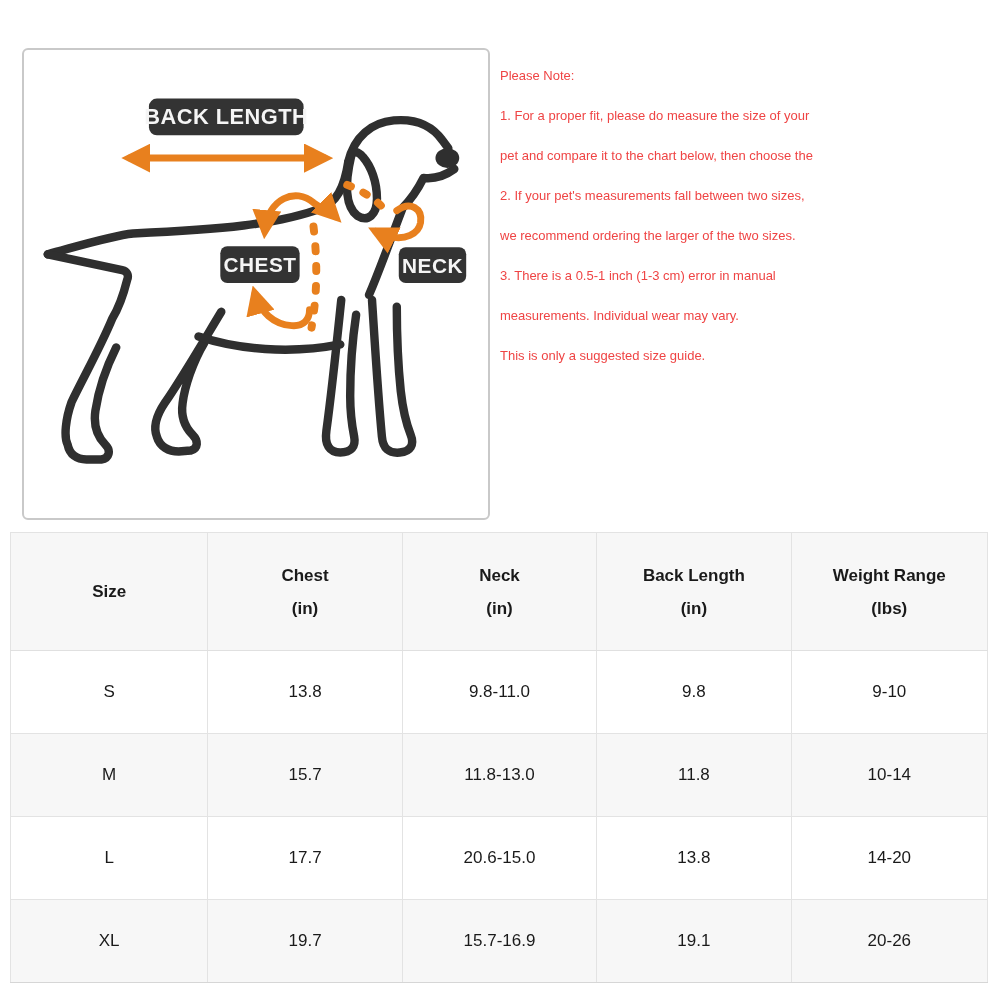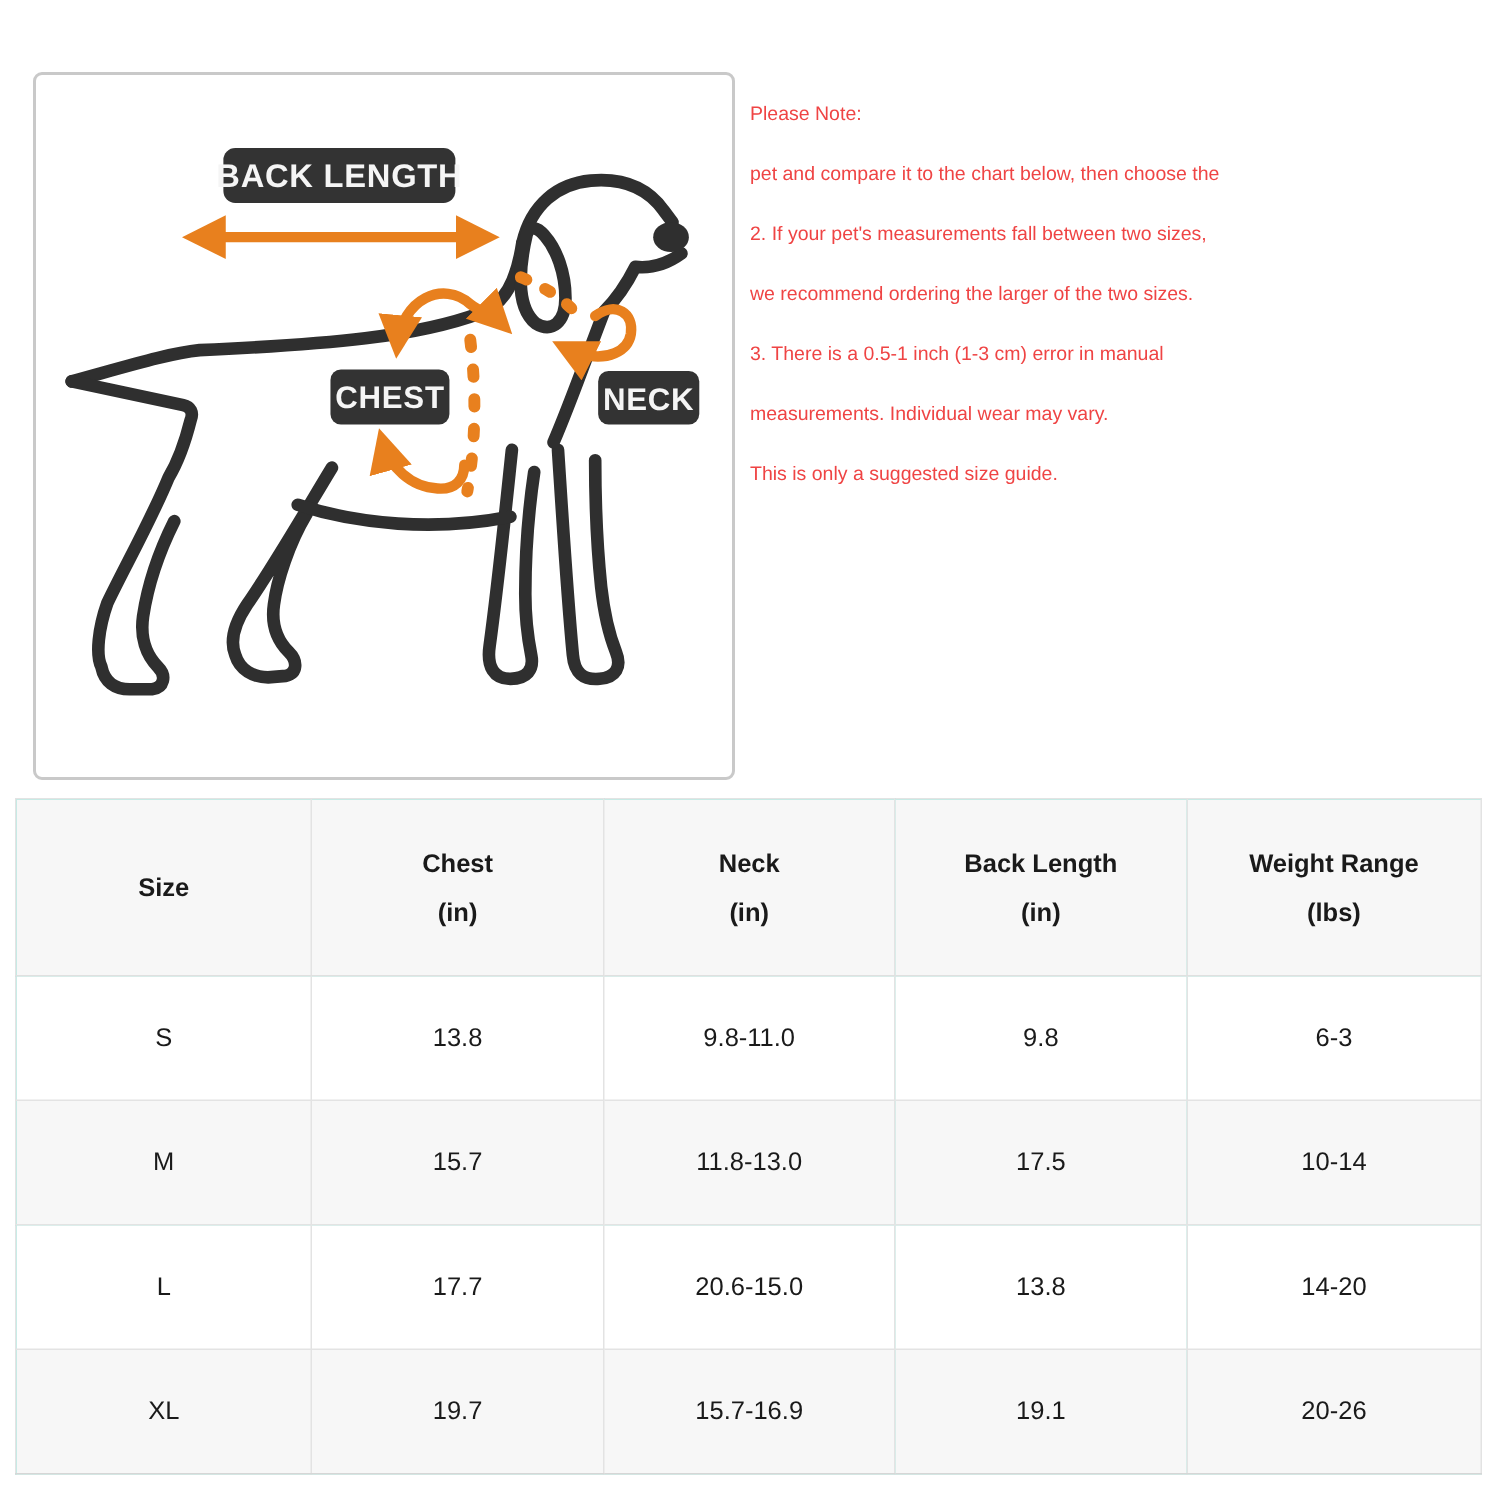--- a/index.html
+++ b/index.html
@@ -120,20 +120,21 @@
       </g>
       <g>
         <rect x="378" y="199" width="68" height="36" rx="7" fill="#333333"></rect>
         <text class="measure-label-text" x="412" y="225" font-size="21" text-anchor="middle">NECK</text>
       </g>
     </svg>
   </div>
 
   <div class="notes">
     <div class="note-line">Please Note:</div>
+    <div class="note-line">1. For a proper fit, please do measure the size of your</div>
     <div class="note-line">pet and compare it to the chart below, then choose the</div>
     <div class="note-line">2. If your pet's measurements fall between two sizes,</div>
     <div class="note-line">we recommend ordering the larger of the two sizes.</div>
     <div class="note-line">3. There is a 0.5-1 inch (1-3 cm) error in manual</div>
     <div class="note-line">measurements. Individual wear may vary.</div>
     <div class="note-line">This is only a suggested size guide.</div>
   </div>
 
   <table class="size-table">
     <colgroup>
@@ -166,27 +167,27 @@
           <div class="h-unit">(lbs)</div>
         </th>
       </tr>
     </thead>
     <tbody>
       <tr>
         <td>S</td>
         <td>13.8</td>
         <td>9.8-11.0</td>
         <td>9.8</td>
-        <td>6-3</td>
+        <td>9-10</td>
       </tr>
       <tr class="alt">
         <td>M</td>
         <td>15.7</td>
         <td>11.8-13.0</td>
-        <td>17.5</td>
+        <td>11.8</td>
         <td>10-14</td>
       </tr>
       <tr>
         <td>L</td>
         <td>17.7</td>
         <td>20.6-15.0</td>
         <td>13.8</td>
         <td>14-20</td>
       </tr>
       <tr class="alt">

